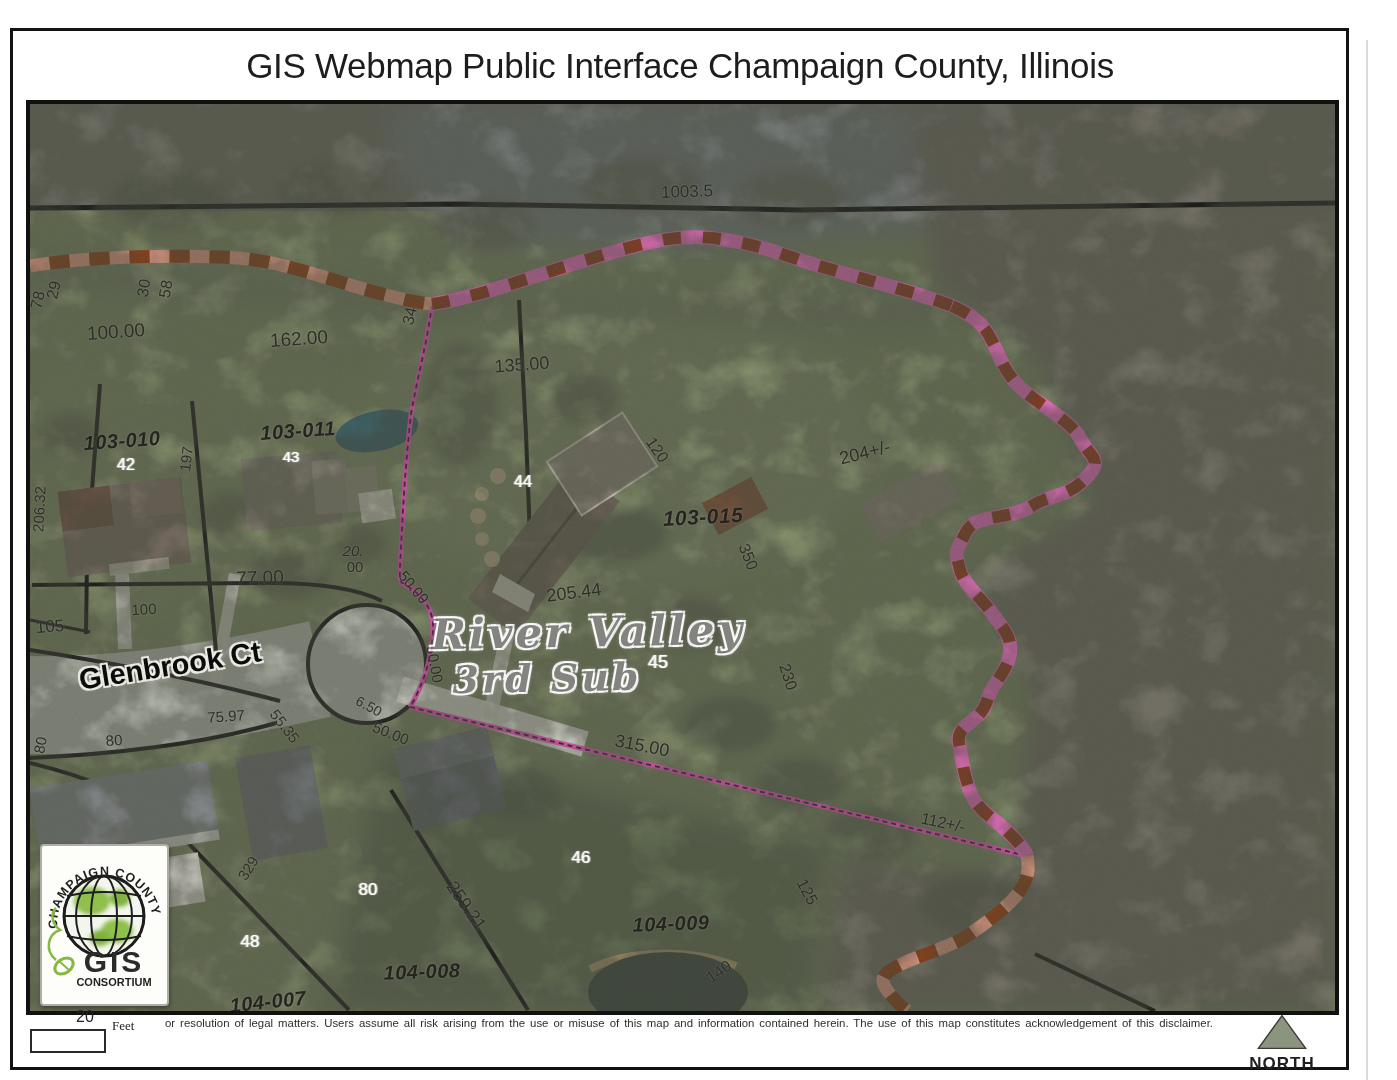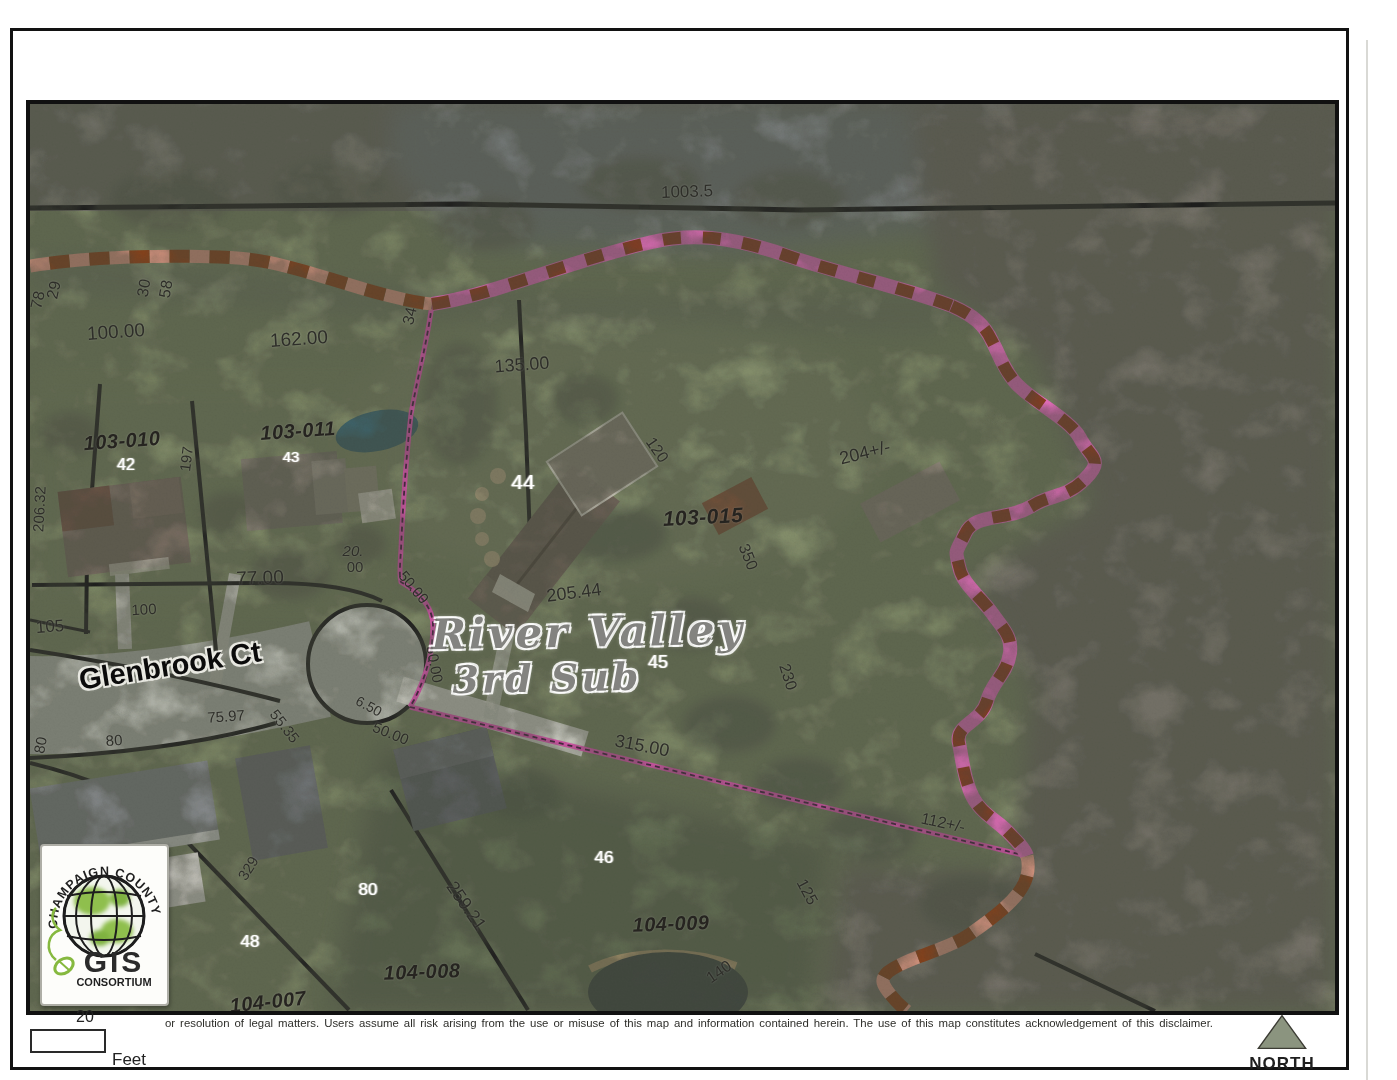--- a/index.html
+++ b/index.html
@@ -23,33 +23,34 @@
         text-shadow:-2px -2px 0 #e9e9e2,2px -2px 0 #e9e9e2,-2px 2px 0 #e9e9e2,2px 2px 0 #e9e9e2,0 0 4px #e9e9e2;}
   .watermark{font-family:"DejaVu Serif",serif;font-weight:bold;font-style:italic;
         color:rgba(104,104,100,.82);letter-spacing:3px;
         text-shadow:-2px -2px 0 rgba(255,255,255,.85),2px -2px 0 rgba(255,255,255,.85),
                     -2px 2px 0 rgba(255,255,255,.85),2px 2px 0 rgba(255,255,255,.85),0 0 5px rgba(255,255,255,.8);}
   .logo-card{position:absolute;left:10px;top:740px;width:125px;height:158px;background:#fdfdfa;
         border:2px solid #aeaea6;border-radius:4px;box-shadow:1px 2px 4px rgba(0,0,0,.35);}
   .footer-scale{position:absolute;left:30px;top:1008px;width:140px;}
   .scale-num{position:absolute;left:18px;top:0;width:74px;text-align:center;font-size:16px;color:#222;}
   .scale-box{position:absolute;left:0px;top:21px;width:72px;height:20px;background:#fff;border:2.5px solid #2a2a2a;}
-  .scale-unit{position:absolute;left:82px;top:42px;font-size:17px;color:#222;}
+  .scale-unit{position:absolute;left:82px;top:10px;font-size:13px;color:#222;font-family:Liberation Serif, serif;}
   .disclaimer{position:absolute;left:165px;top:1015px;width:1048px;font-size:11.4px;
         line-height:16.5px;color:#2d2d29;}
   .disc-line{text-align:justify;text-align-last:justify;}
   .north{position:absolute;left:1247px;top:1012px;width:70px;height:64px;text-align:center;}
   .north-label{font-size:17px;color:#1f1f1f;letter-spacing:1px;margin-top:-2px;font-weight:bold;}
 </style>
 </head>
 <body>
 
 <div class="page">
   <div class="outer-border"></div>
   <div class="scan-line"></div>
+  <div class="title">GIS Webmap Public Interface Champaign County, Illinois</div>
 
   <div class="map">
     <svg class="terrain" width="1305" height="907" viewBox="0 0 1305 907">
       <defs>
         <filter id="blur12" x="-30%" y="-30%" width="160%" height="160%">
             <feGaussianBlur stdDeviation="12"></feGaussianBlur>
           </filter>
         <filter id="blur6" x="-30%" y="-30%" width="160%" height="160%">
             <feGaussianBlur stdDeviation="6"></feGaussianBlur>
           </filter>
@@ -218,21 +219,21 @@
         <div class="ml dim" style="left: 86px; top: 228px; font-size: 19px; transform: translate(-50%, -50%) rotate(-4deg);">100.00</div>
         <div class="ml dim" style="left: 269px; top: 235px; font-size: 19px; transform: translate(-50%, -50%) rotate(-4deg);">162.00</div>
         <div class="ml dim" style="left: 380px; top: 212px; font-size: 16px; transform: translate(-50%, -50%) rotate(-76deg);">34</div>
         <div class="ml dim" style="left: 492px; top: 261px; font-size: 18px; transform: translate(-50%, -50%) rotate(-4deg);">135.00</div>
         <div class="ml parcel" style="left: 92px; top: 337px; font-size: 20px; transform: translate(-50%, -50%) rotate(-4deg);">103-010</div>
         <div class="ml lot" style="left: 96px; top: 361px; font-size: 16px; transform: translate(-50%, -50%) rotate(0deg);">42</div>
         <div class="ml dim" style="left: 156px; top: 355px; font-size: 15px; transform: translate(-50%, -50%) rotate(-83deg);">197</div>
         <div class="ml dim" style="left: 9px; top: 405px; font-size: 15px; transform: translate(-50%, -50%) rotate(-87deg);">206.32</div>
         <div class="ml parcel" style="left: 268px; top: 327px; font-size: 20px; transform: translate(-50%, -50%) rotate(-4deg);">103-011</div>
         <div class="ml lot" style="left: 261px; top: 352px; font-size: 15px; transform: translate(-50%, -50%) rotate(0deg);">43</div>
-        <div class="ml lot" style="left: 493px; top: 378px; font-size: 21px; transform: translate(-50%, -50%) rotate(0deg);">44</div>
+        <div class="ml lot" style="left: 493px; top: 378px; font-size: 16px; transform: translate(-50%, -50%) rotate(0deg);">44</div>
         <div class="ml dim" style="left: 627px; top: 346px; font-size: 16px; transform: translate(-50%, -50%) rotate(55deg);">120</div>
         <div class="ml parcel" style="left: 673px; top: 413px; font-size: 21px; transform: translate(-50%, -50%) rotate(-3deg);">103-015</div>
         <div class="ml dim" style="left: 835px; top: 349px; font-size: 18px; transform: translate(-50%, -50%) rotate(-14deg);">204+/-</div>
         <div class="ml dim" style="left: 718px; top: 453px; font-size: 16px; transform: translate(-50%, -50%) rotate(68deg);">350</div>
         <div class="ml dim" style="left: 544px; top: 489px; font-size: 18px; transform: translate(-50%, -50%) rotate(-7deg);">205.44</div>
         <div class="ml lot" style="left: 628px; top: 558px; font-size: 18px; transform: translate(-50%, -50%) rotate(0deg);">45</div>
         <div class="ml dim" style="left: 758px; top: 573px; font-size: 16px; transform: translate(-50%, -50%) rotate(72deg);">230</div>
         <div class="ml dim" style="left: 323px; top: 446px; font-size: 15px; transform: translate(-50%, -50%) rotate(0deg); font-style: italic;">20.</div>
         <div class="ml dim" style="left: 325px; top: 462px; font-size: 15px; transform: translate(-50%, -50%) rotate(0deg);">00</div>
         <div class="ml dim" style="left: 384px; top: 483px; font-size: 15px; transform: translate(-50%, -50%) rotate(50deg);">50.00</div>
@@ -244,21 +245,21 @@
         <div class="ml dim" style="left: 84px; top: 636px; font-size: 15px; transform: translate(-50%, -50%) rotate(-4deg);">80</div>
         <div class="ml dim" style="left: 196px; top: 612px; font-size: 15px; transform: translate(-50%, -50%) rotate(-4deg);">75.97</div>
         <div class="ml dim" style="left: 255px; top: 622px; font-size: 15px; transform: translate(-50%, -50%) rotate(52deg);">55.35</div>
         <div class="ml dim" style="left: 339px; top: 602px; font-size: 14px; transform: translate(-50%, -50%) rotate(28deg);">6.50</div>
         <div class="ml dim" style="left: 361px; top: 629px; font-size: 15px; transform: translate(-50%, -50%) rotate(22deg);">50.00</div>
         <div class="ml dim" style="left: 405px; top: 560px; font-size: 15px; transform: translate(-50%, -50%) rotate(80deg);">50.00</div>
         <div class="ml dim" style="left: 612px; top: 642px; font-size: 18px; transform: translate(-50%, -50%) rotate(11deg);">315.00</div>
         <div class="ml dim" style="left: 913px; top: 719px; font-size: 16px; transform: translate(-50%, -50%) rotate(12deg);">112+/-</div>
         <div class="ml watermark" style="left: 558px; top: 528px; font-size: 42px; transform: translate(-50%, -50%) rotate(-1deg);">River Valley</div>
         <div class="ml watermark" style="left: 517px; top: 574px; font-size: 38px; transform: translate(-50%, -50%) rotate(-1deg);">3rd Sub</div>
-        <div class="ml lot" style="left: 551px; top: 754px; font-size: 17px; transform: translate(-50%, -50%) rotate(0deg); margin-left: 23px;">46</div>
+        <div class="ml lot" style="left: 551px; top: 754px; font-size: 17px; transform: translate(-50%, -50%) rotate(0deg);">46</div>
         <div class="ml dim" style="left: 218px; top: 764px; font-size: 15px; transform: translate(-50%, -50%) rotate(-58deg);">329</div>
         <div class="ml lot" style="left: 338px; top: 786px; font-size: 17px; transform: translate(-50%, -50%) rotate(0deg);">80</div>
         <div class="ml dim" style="left: 436px; top: 802px; font-size: 18px; transform: translate(-50%, -50%) rotate(55deg);">259.21</div>
         <div class="ml lot" style="left: 201px; top: 838px; font-size: 17px; transform: translate(-50%, -50%) rotate(0deg); margin-left: 19px;">48</div>
         <div class="ml parcel" style="left: 392px; top: 868px; font-size: 20px; transform: translate(-50%, -50%) rotate(-2deg);">104-008</div>
         <div class="ml parcel" style="left: 238px; top: 898px; font-size: 20px; transform: translate(-50%, -50%) rotate(-6deg);">104-007</div>
         <div class="ml parcel" style="left: 641px; top: 820px; font-size: 20px; transform: translate(-50%, -50%) rotate(-2deg);">104-009</div>
         <div class="ml dim" style="left: 689px; top: 868px; font-size: 16px; transform: translate(-50%, -50%) rotate(-35deg);">140</div>
         <div class="ml dim" style="left: 777px; top: 788px; font-size: 16px; transform: translate(-50%, -50%) rotate(62deg);">125</div>
       </div>

